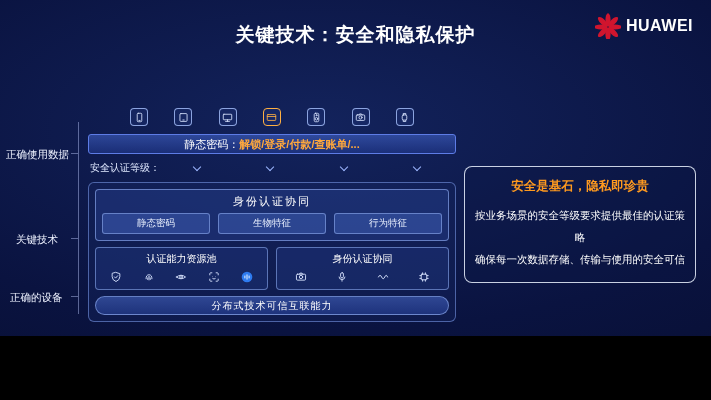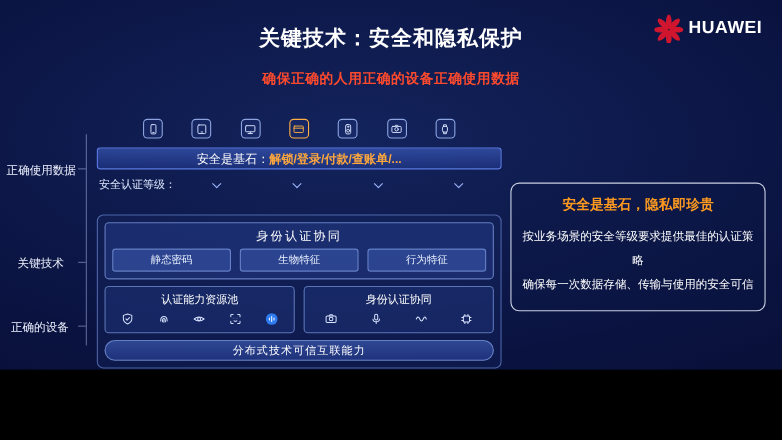--- a/index.html
+++ b/index.html
@@ -28,21 +28,21 @@
   .badge.accent svg * { stroke:#ffb042; }
   svg.ic * { stroke:#d9e4ff; fill:none; stroke-width:1.3; stroke-linecap:round; stroke-linejoin:round; }
   svg.ic.warm * { stroke:#ffd24a; }
   .request-bar { margin-top:8px; height:20px; border:1px solid #5d7ce6; border-radius:3px;
                  background:linear-gradient(180deg, rgba(70,105,210,.55), rgba(35,60,150,.55));
                  display:flex; align-items:center; justify-content:center; font-size:11px; }
   .request-value { color:#ffa83c; font-weight:bold; }
   .level-row { margin-top:7px; display:flex; align-items:center; font-size:10px; color:#dfe8ff; padding:0 2px; }
   .level-ticks { flex:1; display:flex; justify-content:space-around; }
   .chev { width:6px; height:6px; border-right:1.5px solid #9db6ff; border-bottom:1.5px solid #9db6ff; transform:rotate(45deg); margin-top:-3px; }
-  .outer-box { margin-top:20px; border:1px solid rgba(130,160,240,.55); background:rgba(22,40,100,.35); border-radius:6px; padding:6px; }
+  .outer-box { margin-top:7px; border:1px solid rgba(130,160,240,.55); background:rgba(22,40,100,.35); border-radius:6px; padding:6px; }
   .identity-box { border:1px solid rgba(150,180,250,.6); background:rgba(50,80,170,.3); border-radius:4px; padding:4px 6px 6px; }
   .identity-title { text-align:center; font-size:11px; letter-spacing:2px; margin-bottom:4px; }
   .identity-items { display:flex; gap:8px; }
   .identity-item { flex:1; border:1px solid rgba(160,190,255,.5); background:rgba(80,115,210,.35); border-radius:3px;
                    font-size:9.5px; color:#eaf1ff; text-align:center; padding:3px 12px; }
   .pools { display:flex; gap:8px; margin-top:6px; }
   .pool { flex:1; border:1px solid rgba(150,180,250,.55); background:rgba(40,65,150,.3); border-radius:4px; padding:4px 4px 5px; }
   .pool-title { text-align:center; font-size:10px; margin-bottom:4px; }
   .pool-icons { display:flex; justify-content:space-around; align-items:center; }
   .pool-icons svg { width:14px; height:14px; }
@@ -56,21 +56,20 @@
                  border-radius:8px; background:rgba(12,24,70,.35); padding:11px 6px 12px; }
   .rp-title { text-align:center; color:#ff9a1f; font-weight:bold; font-size:12.5px; margin-bottom:9px; }
   .rp-line { text-align:center; font-size:10.5px; line-height:2.1; color:#fff; }
 </style>
 </head>
 <body>
 
 <div class="slide">
 
   <div class="title">关键技术：安全和隐私保护</div>
-  <div class="subtitle">确保正确的人用正确的设备正确使用数据</div>
   <div class="logo">
     <svg width="26" height="26" viewBox="0 0 26 26">
       <g transform="translate(13,14)" fill="#d0152e">
         <ellipse cx="0" cy="-7.2" rx="2.6" ry="6.6" transform="rotate(0)"></ellipse>
         <ellipse cx="0" cy="-7.2" rx="2.6" ry="6.6" transform="rotate(45)"></ellipse>
         <ellipse cx="0" cy="-7.2" rx="2.6" ry="6.6" transform="rotate(90)"></ellipse>
         <ellipse cx="0" cy="-7.2" rx="2.6" ry="6.6" transform="rotate(135)"></ellipse>
         <ellipse cx="0" cy="-7.2" rx="2.6" ry="6.6" transform="rotate(180)"></ellipse>
         <ellipse cx="0" cy="-7.2" rx="2.6" ry="6.6" transform="rotate(225)"></ellipse>
         <ellipse cx="0" cy="-7.2" rx="2.6" ry="6.6" transform="rotate(270)"></ellipse>
@@ -132,21 +131,21 @@
         </div>
       <div class="badge">
           <svg class="ic" viewBox="0 0 20 20">
             <rect x="6.5" y="6" width="7" height="8" rx="2"></rect>
             <path d="M8 6 V3.8 h4 V6 M8 14 v2.2 h4 v-2.2"></path>
           </svg>
         </div>
     </div>
 
     <div class="request-bar">
-      <span>安全是基石：</span>
+      <span>静态密码：</span>
       <span class="request-value">解锁/登录/付款/查账单/...</span>
     </div>
 
     <div class="level-row">
       <span>安全认证等级：</span>
       <div class="level-ticks">
         <div class="chev"></div>
         <div class="chev"></div>
         <div class="chev"></div>
         <div class="chev"></div>

